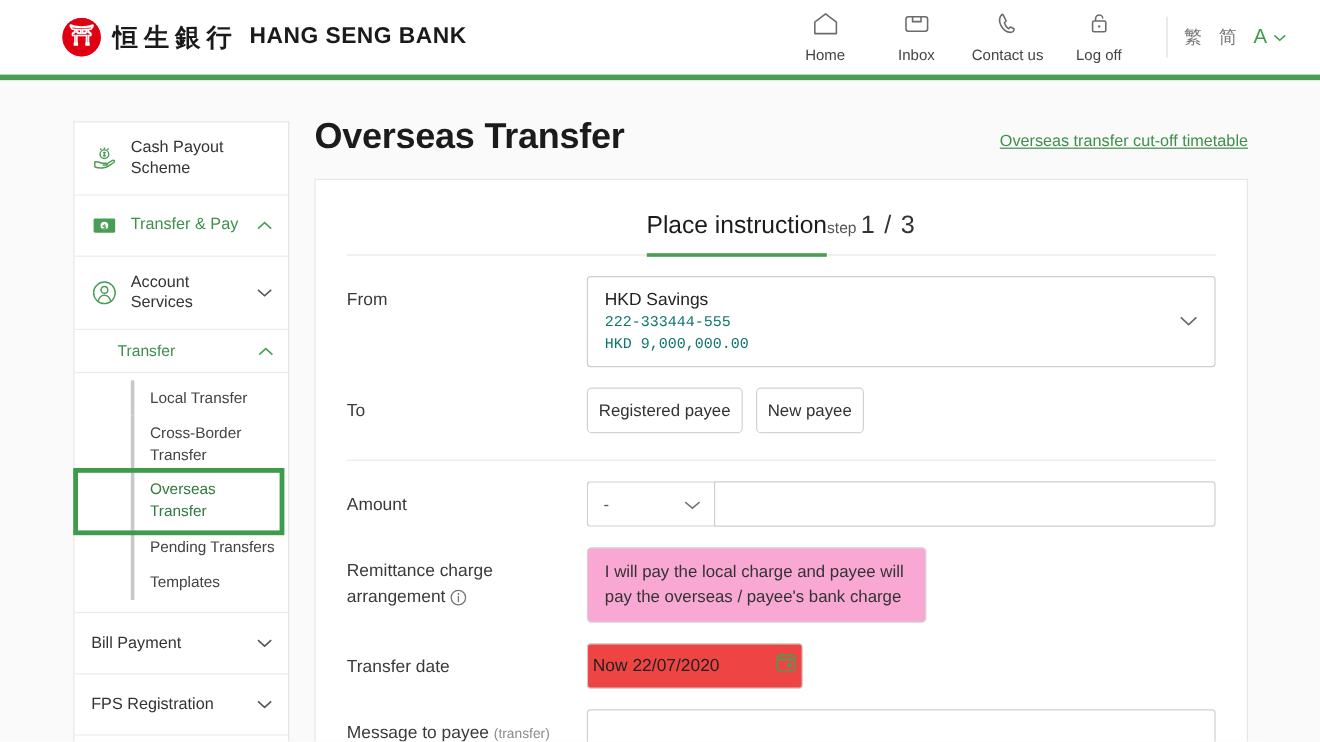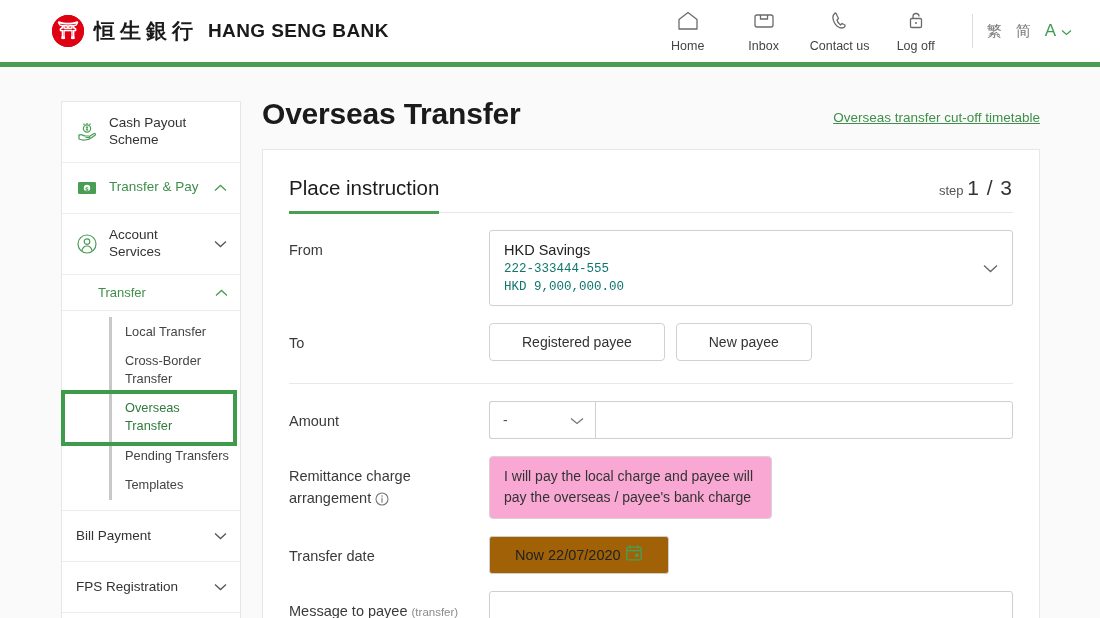--- a/index.html
+++ b/index.html
@@ -112,21 +112,21 @@
   .page-title { font-size: 30px; font-weight: 700; color: #1b1b1b; letter-spacing: -0.2px;}
   .cutoff-link {
     font-size: 13.5px; color: #3f8f4b; text-decoration: underline;
     cursor: pointer; padding-bottom: 6px;
   }
 
   .card {
     margin-top: 18px; background: #fff; border: 1px solid #e7e7e7;
     padding: 26px 26px 0 26px;
   }
-  .card-head { display:flex; align-items: baseline; justify-content: space-between;}
+  .card-head { display:flex; align-items: baseline; justify-content: center;}
   .card-title {
     font-size: 20.5px; color: #1b1b1b;
     padding-bottom: 11px; border-bottom: 3px solid #4a9d54;
     display: inline-block;
   }
   .step { font-size: 13px; color: #555; white-space: nowrap;}
   .step b { font-size: 21px; font-weight: 400; color:#333; letter-spacing: 1px;}
   .head-rule { height:1px; background:#e7e7e7; margin-top:-2px;}
 
   .form-row { display:flex; align-items: flex-start; padding: 17px 0 0 0; }
@@ -141,21 +141,21 @@
     border: 1px solid #cfcfcf; border-radius: 3px; background: #fff;
     padding: 11px 40px 11px 14px; position: relative; cursor: pointer;
   }
   .acct-name { font-size: 14.5px; color: #222; }
   .acct-no, .acct-bal { font-size: 12.5px; color: #0f766e; margin-top: 4px; font-family: Liberation Mono, monospace;}
   .sel-chev { position:absolute; right: 14px; top: 50%; transform: translateY(-50%); color:#666;}
 
   .btn-group { display:flex; gap: 11px; }
   .pbtn {
     border: 1px solid #d2d2d2; border-radius: 4px; background:#fff;
-    padding: 10px 32px; font-size: 14px; color: #333; cursor: pointer;
+    padding: 10px 9px; font-size: 14px; color: #333; cursor: pointer;
     font-family: "Liberation Sans", sans-serif;
   }
 
   .divider { height:1px; background:#e8e8e8; margin-top: 22px;}
 
   .amount-wrap { display:flex; }
   .cur-sel {
     flex: 0 0 106px; border: 1px solid #cfcfcf; border-right: none;
     border-radius: 3px 0 0 3px; background:#fff; height: 38px;
     display:flex; align-items:center; justify-content: space-between;
@@ -166,23 +166,23 @@
     height: 38px; background:#fff;
   }
 
   .charge-box {
     border: 1px solid #d5d5d5; border-radius: 4px; background:#f9a8d4;
     padding: 9px 14px; width: 283px; cursor: pointer;
   }
   .charge-box div { font-size: 14px; color: #333; line-height: 1.52;}
 
   .date-box {
-    border: 1px solid #cfcfcf; border-radius: 3px; background:#a16207;
+    border: 1px solid #cfcfcf; border-radius: 3px; background:#ef4444;
     width: 180px; height: 38px; display:flex; align-items:center;
-    justify-content: space-between; padding: 0 25px; cursor:pointer;
+    justify-content: space-between; padding: 0 4px; cursor:pointer;
   }
   .date-txt { font-size: 14.5px; color:#222; }
 
   .msg-box {
     border: 1px solid #cfcfcf; border-radius: 3px; background:#fff;
     height: 60px; width: 100%;
   }
   .info-ico { display:inline-flex; vertical-align: -3px; margin-left: 4px;}
 </style>
 </head>

